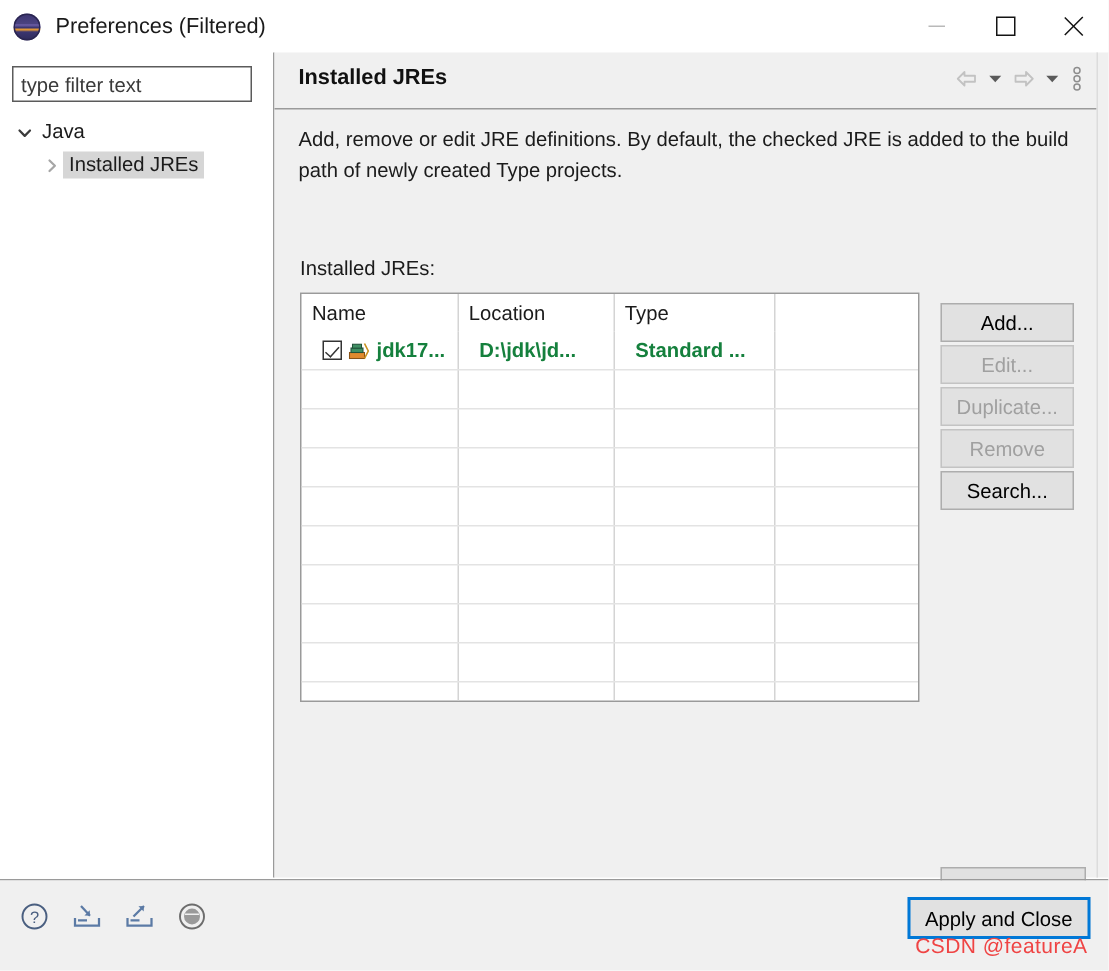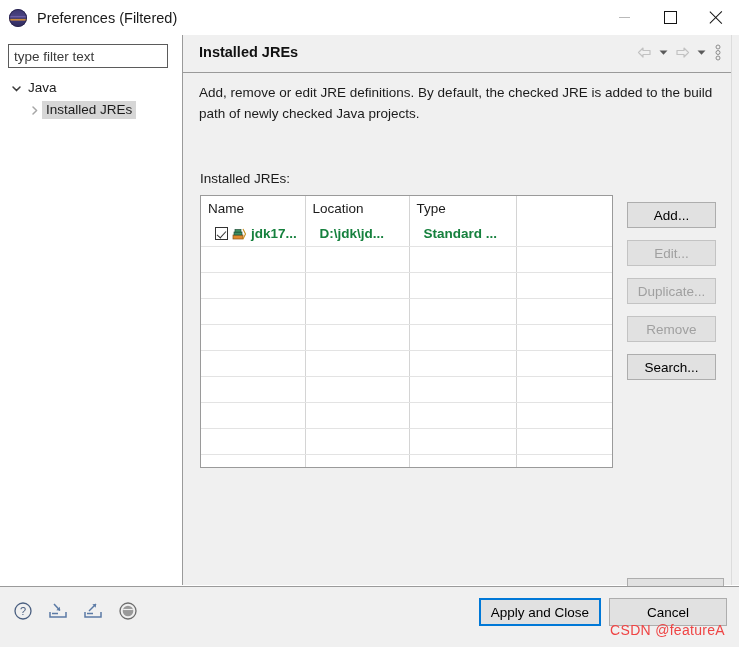--- a/index.html
+++ b/index.html
@@ -252,21 +252,21 @@
   }
   .jre-icon { width: 15px; height: 14px; flex: 0 0 auto; }
 
   
   .side-btns {
     position: absolute;
     left: 444px; top: 167px;
     width: 89px;
     display: flex;
     flex-direction: column;
-    gap: 12px;
+    gap: 2px;
   }
   .btn {
     height: 26px;
     background: #e1e1e1;
     border: 1px solid #adadad;
     font-family: "Liberation Sans", sans-serif;
     font-size: 13.5px;
     color: #000000;
     display: flex; align-items: center; justify-content: center;
     box-sizing: border-box;
@@ -426,21 +426,21 @@
       <div class="htool small">
         <svg width="6" height="17" viewBox="0 0 6 17">
           <circle cx="3" cy="3" r="2" fill="none" stroke="#8d8d8d" stroke-width="1"></circle>
           <circle cx="3" cy="8.5" r="2" fill="none" stroke="#8d8d8d" stroke-width="1"></circle>
           <circle cx="3" cy="14" r="2" fill="none" stroke="#8d8d8d" stroke-width="1"></circle>
         </svg>
       </div>
     </div>
   </div>
 
-  <div class="desc">Add, remove or edit JRE definitions. By default, the checked JRE is added to the build path of newly checked Java projects.</div>
+  <div class="desc">Add, remove or edit JRE definitions. By default, the checked JRE is added to the build path of newly created Type projects.</div>
 
   <div class="section-label">Installed JREs:</div>
 
   <div class="table-wrap">
     <table class="tbl">
       <colgroup>
         <col class="c0">
           <col class="c1">
           <col class="c2">
           <col class="c3">
@@ -592,17 +592,16 @@
       <svg width="20" height="20" viewBox="0 0 20 20">
         <circle cx="10" cy="10" r="8" fill="none" stroke="#6d6d6d" stroke-width="1.3"></circle>
         <circle cx="10" cy="10" r="5.3" fill="#9a9a9a"></circle>
         <path d="M5.2 8.5 L14.8 8.5" stroke="#efefef" stroke-width="1.1"></path>
       </svg>
     </div>
   </div>
 
   <div class="bottom-btns">
     <button class="btn-wide default">Apply and Close</button>
-    <button class="btn-wide">Cancel</button>
   </div>
 </div>
 
 <div class="watermark">CSDN @featureA</div>
 
 </body></html>

